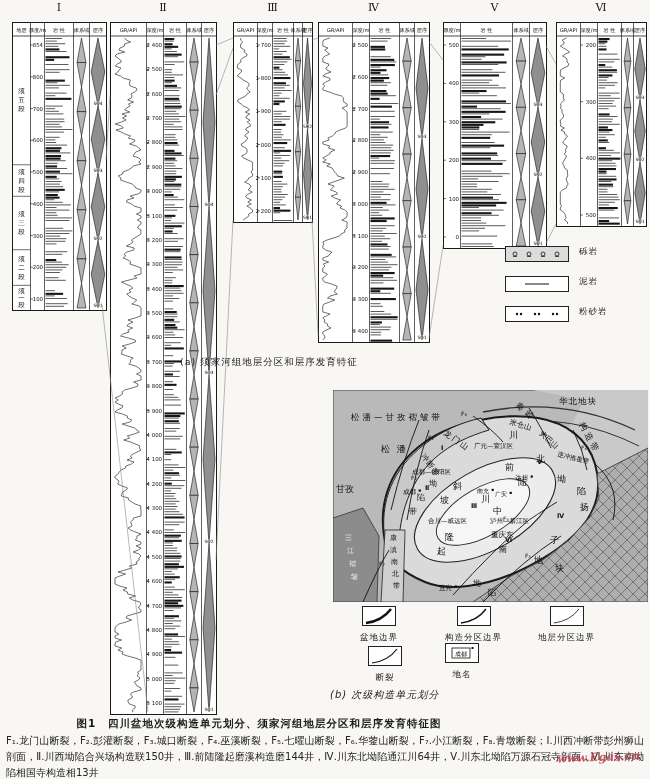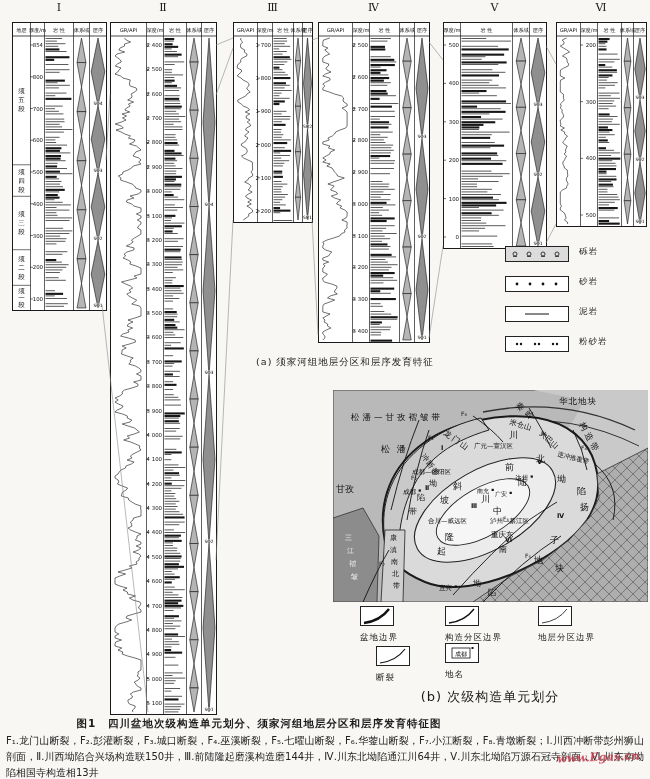--- a/index.html
+++ b/index.html
@@ -1,30 +1,30 @@
 <!DOCTYPE html>
 <html><head>
 <meta charset="utf-8">
 <style>
   html,body{margin:0;padding:0;background:#e8e8e4;}
   *{box-sizing:border-box;}
   .page{position:relative;width:650px;height:779px;background:#f8f7f4;overflow:hidden;
         font-family:"DejaVu Sans","Liberation Sans",sans-serif;color:#1a1a1a;}
   .abs{position:absolute;}
   .numeral{position:absolute;text-align:center;font-size:11px;font-family:"DejaVu Serif","Liberation Serif",serif;}
-  .caption{position:absolute;font-size:9.5px;text-align:center;letter-spacing:1px;}
+  .caption{position:absolute;font-size:9.5px;text-align:left;letter-spacing:1px;}
   .fig-title{position:absolute;left:0;width:518px;text-align:center;font-weight:bold;font-size:10.5px;letter-spacing:1px;}
   .footnote{position:absolute;left:6px;width:638px;font-size:10px;line-height:1.6;text-align:justify;color:#222;}
   .watermark{position:absolute;color:#c43a4b;font-style:italic;font-weight:bold;font-size:11.5px;opacity:.85;
              font-family:"DejaVu Serif","Liberation Serif",serif;transform:rotate(-2deg);}
   .rock-legend{position:absolute;left:505px;top:246px;width:145px;}
   .rock-item{display:flex;align-items:flex-start;margin-bottom:14px;}
   .rock-item span{font-size:8.5px;margin-left:10px;letter-spacing:1px;}
   .map-legend{position:absolute;left:330px;top:604px;width:320px;height:84px;}
-  .ml-item{position:absolute;}
+  .ml-item{position:absolute;text-align:center;}
   .ml-item .lbl{font-size:8.5px;margin-top:2px;letter-spacing:1px;}
 </style>
 </head>
 <body>
 
 <div class="page">
 
   <div id="columns-root" class="abs" style="left:0;top:0;width:650px;height:390px;">
       <div class="numeral" style="left: 12px; top: 1px; width: 94px;">Ⅰ</div>
       <svg width="96" height="290" style="position:absolute;left:12px;top:22px;overflow:visible">
@@ -993,30 +993,20 @@
           <circle cx="38" cy="8" r="2" fill="none" stroke="#111" stroke-width="0.8"></circle>
           <line x1="36" y1="10.5" x2="40" y2="10.5" stroke="#111" stroke-width="0.7"></line>
           <circle cx="52" cy="8" r="2" fill="none" stroke="#111" stroke-width="0.8"></circle>
           <line x1="50" y1="10.5" x2="54" y2="10.5" stroke="#111" stroke-width="0.7"></line>
         </svg>
         <span>砾岩</span>
       </div>
       <div class="rock-item">
         <svg width="64" height="16">
           <rect x="0.5" y="0.5" width="63" height="15" fill="#fff" stroke="#222" stroke-width="1"></rect>
-          <circle cx="12" cy="8" r="1.4" fill="#111"></circle>
-          <circle cx="25" cy="8" r="1.4" fill="#111"></circle>
-          <circle cx="38" cy="8" r="1.4" fill="#111"></circle>
-          <circle cx="51" cy="8" r="1.4" fill="#111"></circle>
-        </svg>
-        <span>砂岩</span>
-      </div>
-      <div class="rock-item">
-        <svg width="64" height="16">
-          <rect x="0.5" y="0.5" width="63" height="15" fill="#fff" stroke="#222" stroke-width="1"></rect>
           <line x1="20" y1="8" x2="44" y2="8" stroke="#111" stroke-width="1"></line>
         </svg>
         <span>泥岩</span>
       </div>
       <div class="rock-item">
         <svg width="64" height="16">
           <rect x="0.5" y="0.5" width="63" height="15" fill="#fff" stroke="#222" stroke-width="1"></rect>
           <circle cx="12" cy="8" r="1.2" fill="#111"></circle>
           <circle cx="16" cy="8" r="1.2" fill="#111"></circle>
           <circle cx="30" cy="8" r="1.2" fill="#111"></circle>
@@ -1136,32 +1126,32 @@
           <path d="M4,17 Q20,15 29,3" fill="none" stroke="#111" stroke-width="2.4"></path>
         </svg><div class="lbl">盆地边界</div></div>
       <div class="ml-item" style="left: 208px; top: 2px;"><svg width="34" height="20">
           <rect x="0.5" y="0.5" width="33" height="19" fill="#fff" stroke="#222" stroke-width="1"></rect>
           <path d="M4,17 Q20,15 29,3" fill="none" stroke="#111" stroke-width="0.8"></path>
         </svg><div class="lbl">地层分区边界</div></div>
       <div class="ml-item" style="left: 115px; top: 2px;"><svg width="34" height="20">
           <rect x="0.5" y="0.5" width="33" height="19" fill="#fff" stroke="#222" stroke-width="1"></rect>
           <path d="M4,17 Q20,15 29,3" fill="none" stroke="#111" stroke-width="1.4"></path>
         </svg><div class="lbl">构造分区边界</div></div>
-      <div class="ml-item" style="left: 46px; top: 42px;"><svg width="34" height="20">
+      <div class="ml-item" style="left: 38px; top: 42px;"><svg width="34" height="20">
           <rect x="0.5" y="0.5" width="33" height="19" fill="#fff" stroke="#222" stroke-width="1"></rect>
           <path d="M4,17 Q20,15 29,3" fill="none" stroke="#111" stroke-width="1.2"></path>
         </svg><div class="lbl">断裂</div></div>
       <div class="ml-item" style="left: 115px; top: 39px;"><svg width="34" height="20">
           <rect x="0.5" y="0.5" width="33" height="19" fill="#fff" stroke="#222" stroke-width="1"></rect>
           <rect x="7" y="5" width="18" height="10" fill="#fff" stroke="#111" stroke-width="0.8"></rect>
           <text x="16" y="12.5" text-anchor="middle" font-size="6" fill="#111">成都</text>
           <rect x="26.5" y="4" width="2" height="2" fill="#111"></rect>
         </svg><div class="lbl">地名</div></div>
     </div>
 
-  <div class="caption" style="left:330px;top:688px;width:320px;font-size:13px;">(b) 次级构造单元划分</div>
+  <div class="caption" style="left:330px;top:688px;width:320px;font-size:10px;font-style:italic;">(b) 次级构造单元划分</div>
 
   <div class="fig-title" style="top:717px;">图1　四川盆地次级构造单元划分、须家河组地层分区和层序发育特征图</div>
 
   <div class="footnote" style="top:733px;">F₁.龙门山断裂，F₂.彭灌断裂，F₃.城口断裂，F₄.巫溪断裂，F₅.七曜山断裂，F₆.华蓥山断裂，F₇.小江断裂，F₈.青墩断裂；Ⅰ.川西冲断带彭州狮山剖面，Ⅱ.川西坳陷合兴场构造联150井，Ⅲ.前陆隆起磨溪构造磨144井，Ⅳ.川东北坳陷通江川64井，Ⅴ.川东北坳陷万源石冠寺剖面，Ⅵ.川东南坳陷相国寺构造相13井</div>
 
   <div class="watermark" style="right:10px;top:750px;">www.Egas.cn</div>
 </div>
 
 </body></html>

